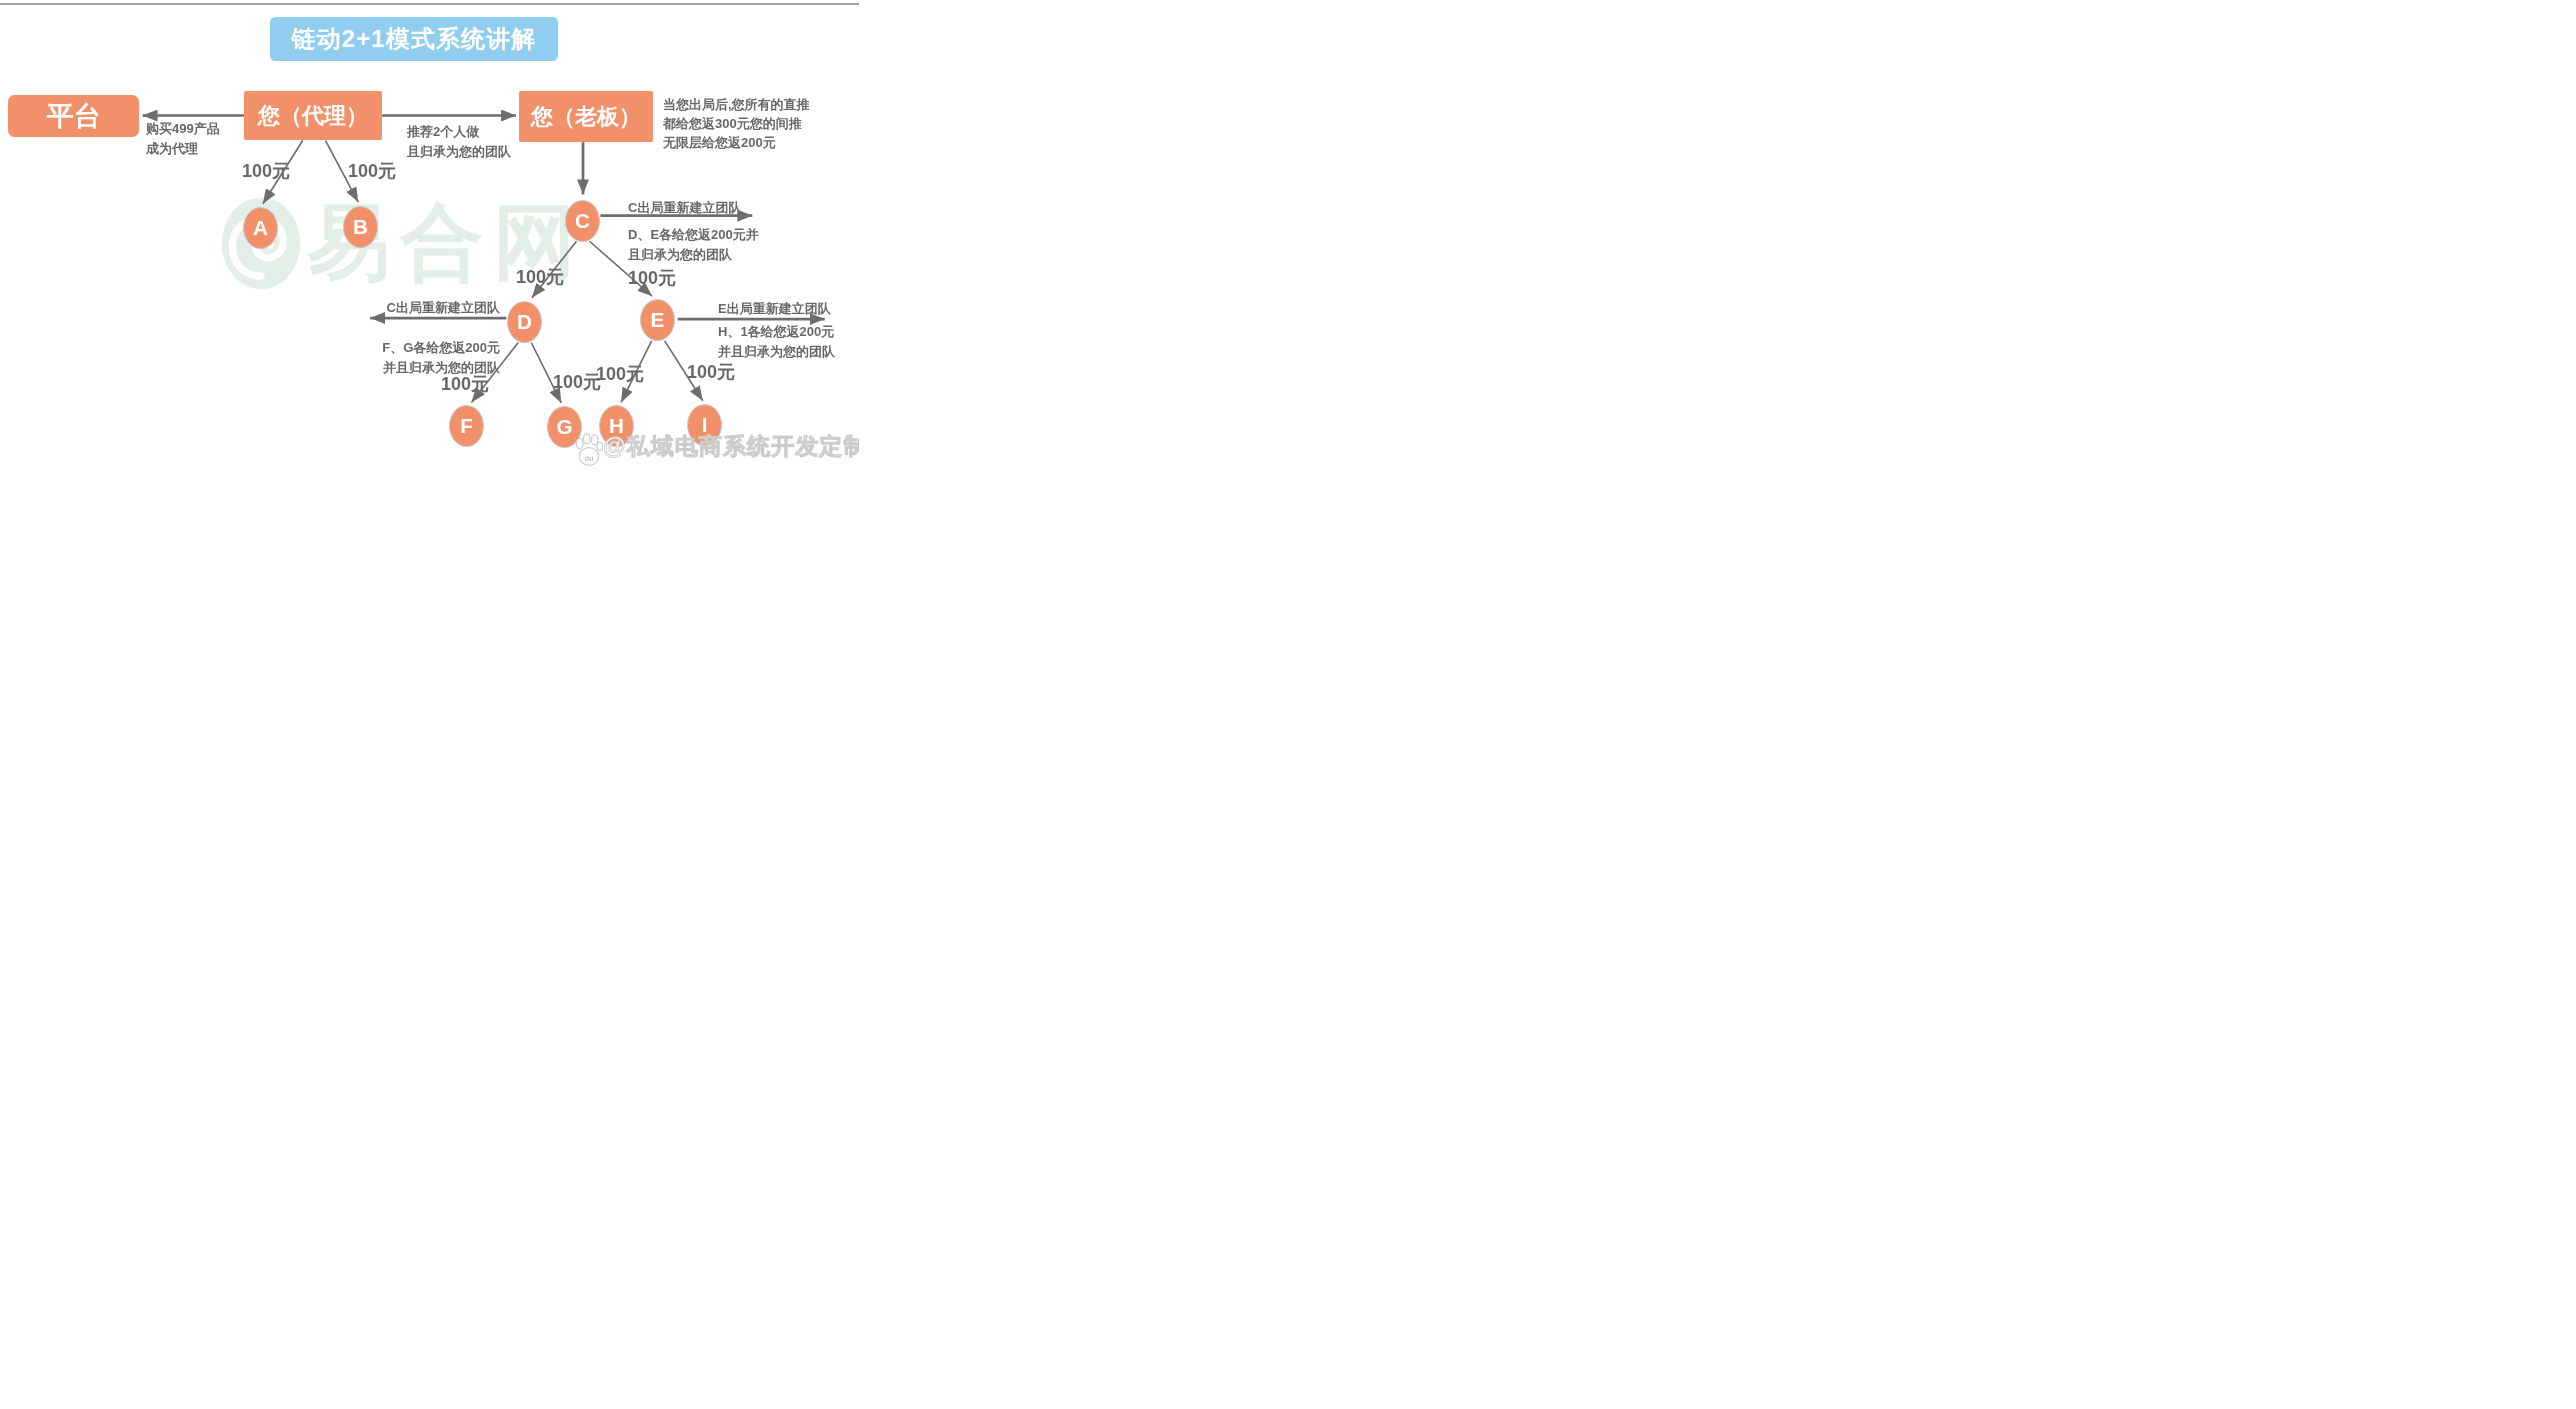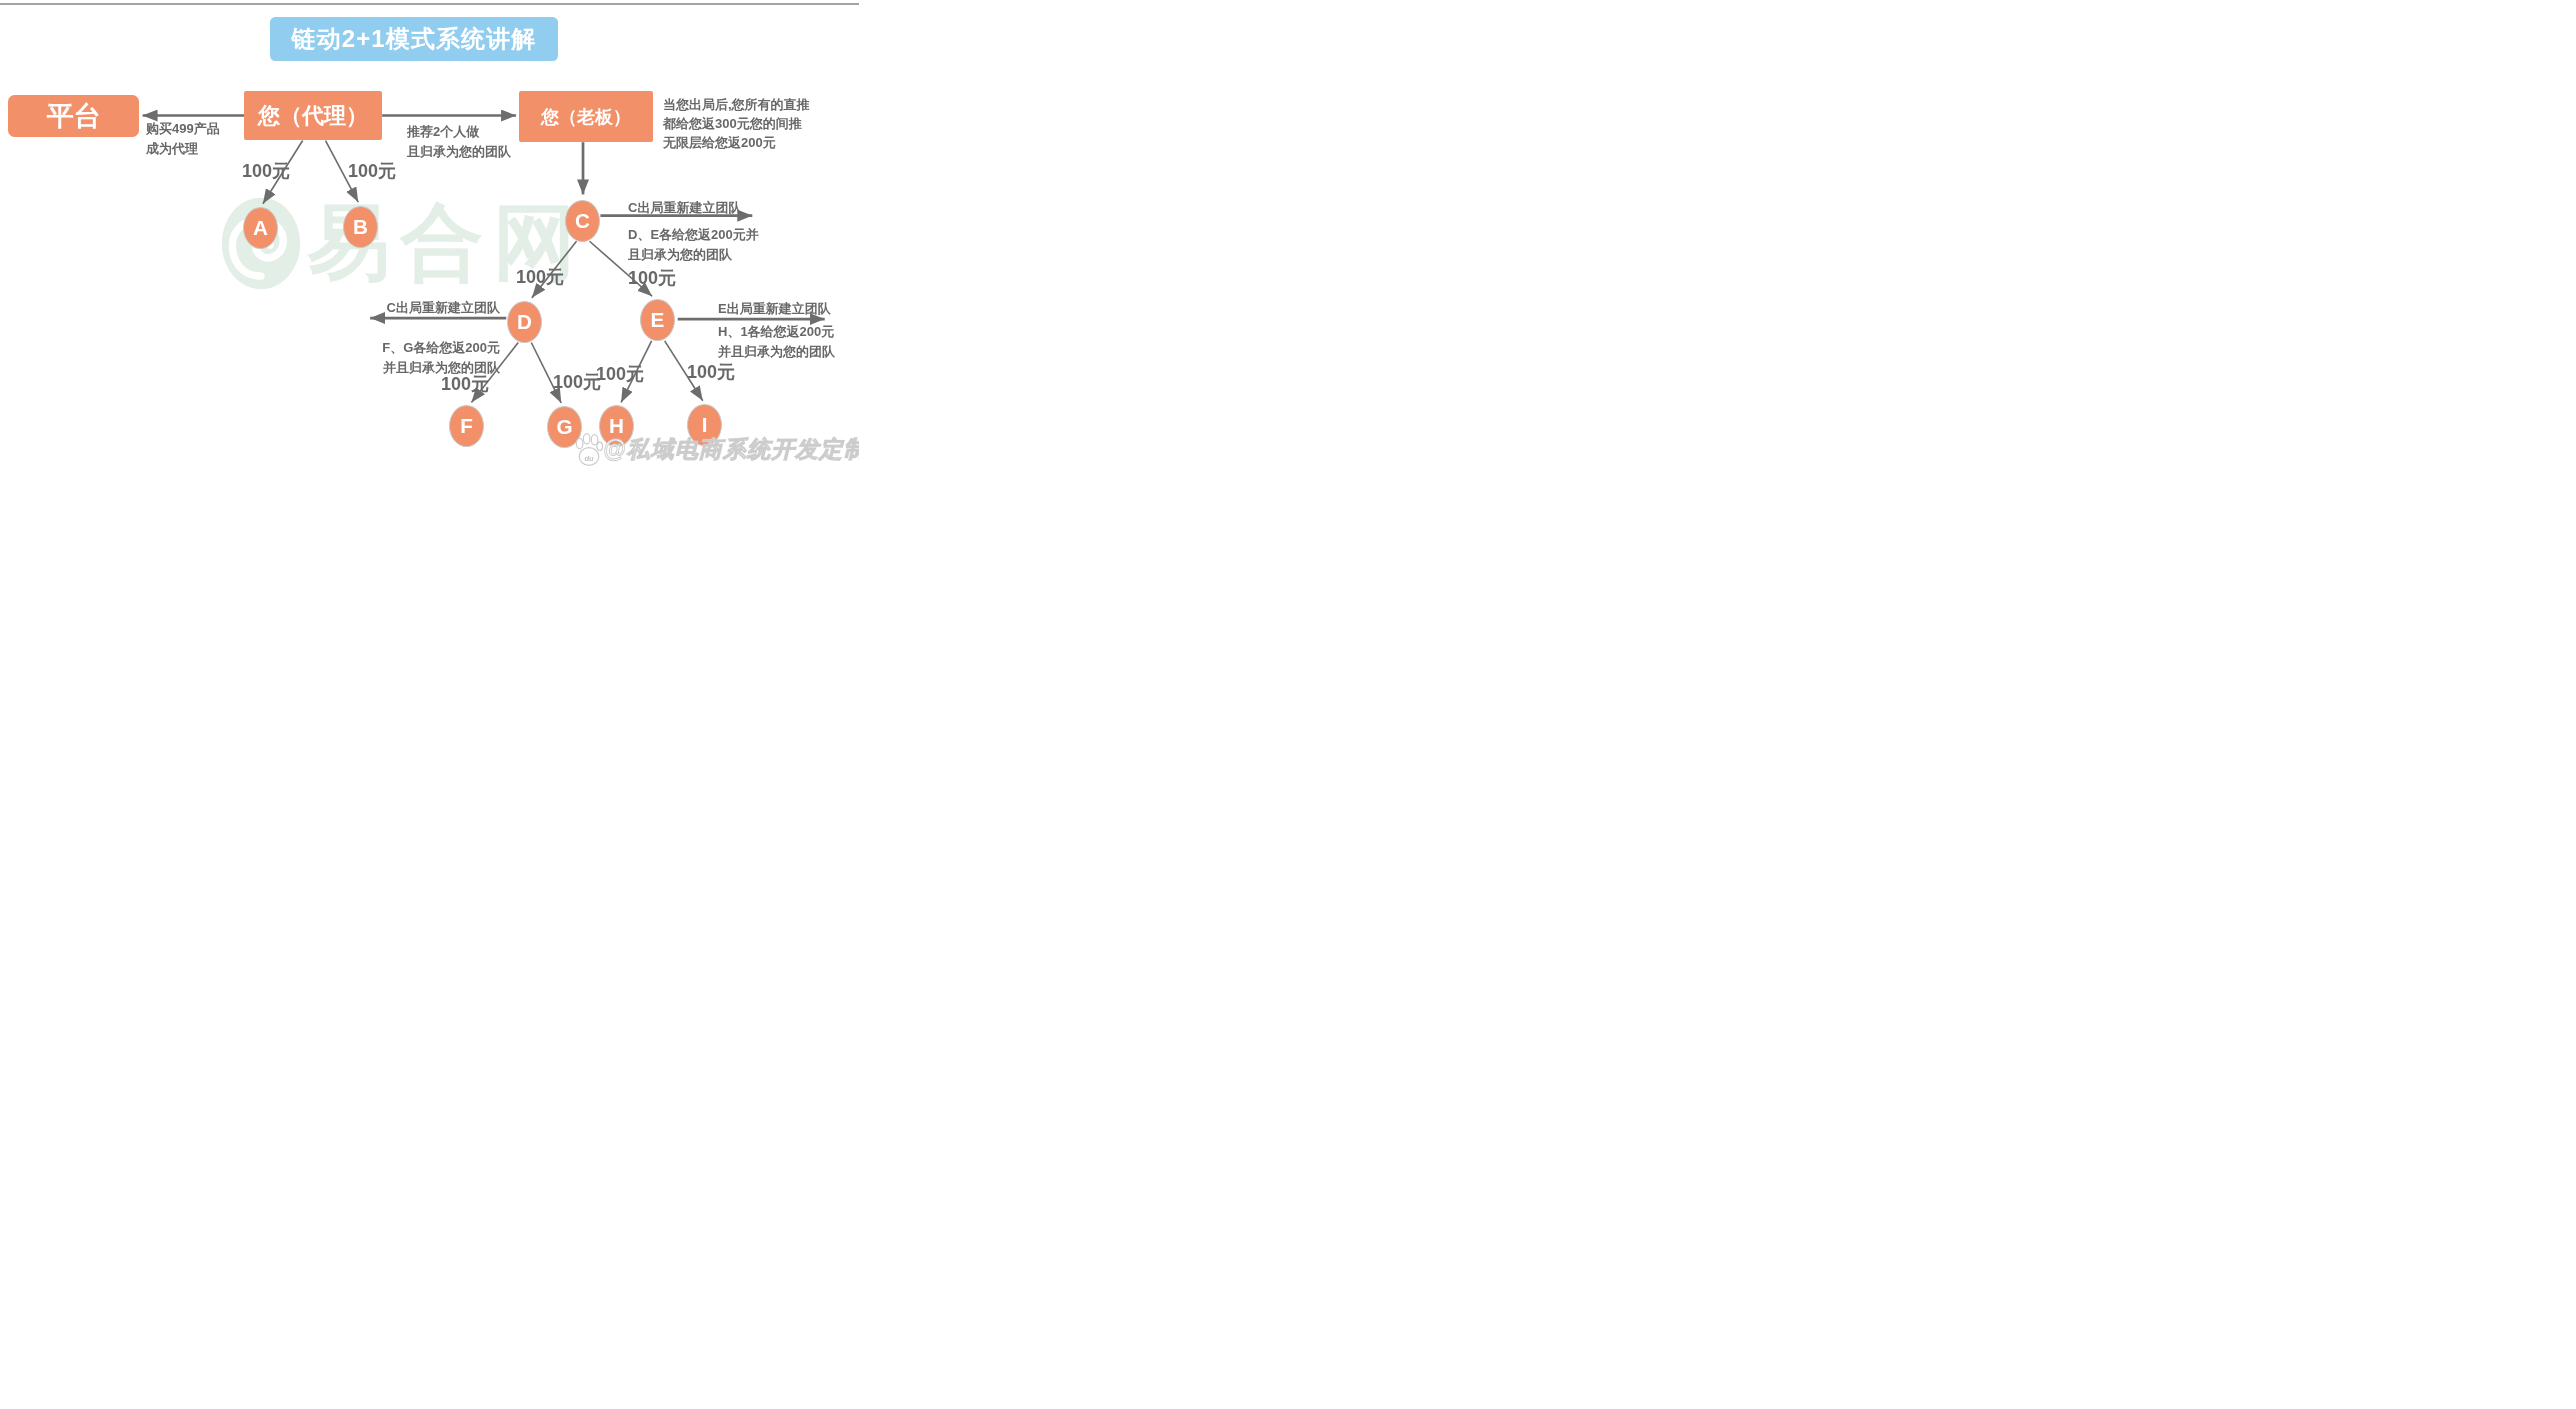--- a/index.html
+++ b/index.html
@@ -24,21 +24,21 @@
     z-index:2;box-sizing:border-box;
   }
   .note{position:absolute;color:var(--text-gray);font-weight:bold;font-size:13px;line-height:20px;z-index:2;white-space:nowrap;}
   .fee{position:absolute;color:var(--text-gray);font-weight:bold;font-size:18px;z-index:2;white-space:nowrap;}
   .edges{position:absolute;left:0;top:0;z-index:1;}
   .wm-center{position:absolute;left:220px;top:196px;z-index:0;display:flex;align-items:flex-start;}
   .wm-chars{
     color:var(--watermark-green);font-size:83px;font-weight:bold;letter-spacing:9.8px;
     line-height:93px;margin-left:5.4px;white-space:nowrap;
   }
-  .wm-bottom{position:absolute;left:575px;top:431px;z-index:3;display:flex;align-items:center;font-style:italic;}
+  .wm-bottom{position:absolute;left:575px;top:431px;z-index:3;display:flex;align-items:flex-start;}
   .wm-bottom-text{
     color:#ffffff;font-size:23px;font-weight:bold;letter-spacing:1.1px;line-height:30.5px;white-space:nowrap;
     -webkit-text-stroke:0.8px #cccccc;text-shadow:0 0 1.1px #c8c8c8;
   }
 </style>
 </head>
 <body>
 
 <div class="stage">
 
@@ -78,21 +78,21 @@
       <line x1="976" y1="629" x2="1031" y2="740" marker-end="url(#headThin)"></line>
       <line x1="1197" y1="626" x2="1141" y2="739" marker-end="url(#headThin)"></line>
       <line x1="1221" y1="626" x2="1291" y2="736" marker-end="url(#headThin)"></line>
     </g>
   </svg>
 
   <div class="title-box">链动2+1模式系统讲解</div>
 
   <div class="obox" style="left:8.2px;top:95px;width:131px;height:42px;font-size:27px;border-radius:6.5px;">平台</div>
   <div class="obox" style="left:244px;top:91px;width:138px;height:49px;font-size:22px;">您（代理）</div>
-  <div class="obox" style="left:519px;top:91px;width:134px;height:51px;font-size:18px;">您（老板）</div>
+  <div class="obox" style="left:519px;top:91px;width:134px;height:51px;font-size:22px;">您（老板）</div>
 
   <div class="node" style="left:243px;top:207px;">A</div>
   <div class="node" style="left:343px;top:206px;">B</div>
   <div class="node" style="left:565px;top:200px;">C</div>
   <div class="node" style="left:507px;top:301px;">D</div>
   <div class="node" style="left:640px;top:299px;">E</div>
   <div class="node" style="left:449px;top:405px;">F</div>
   <div class="node" style="left:547px;top:406px;">G</div>
   <div class="node" style="left:599px;top:405px;">H</div>
   <div class="node" style="left:687px;top:404px;">I</div>

